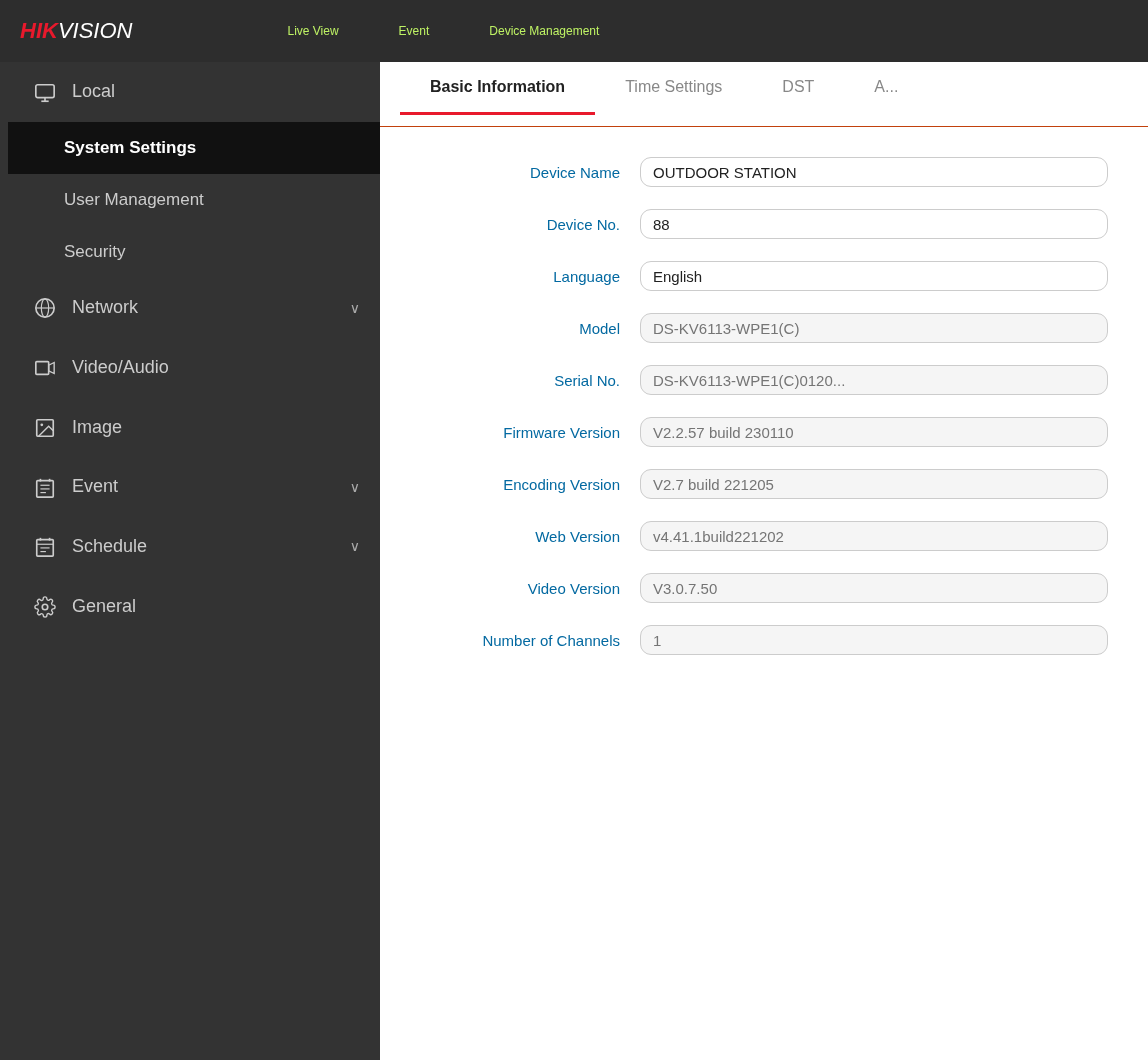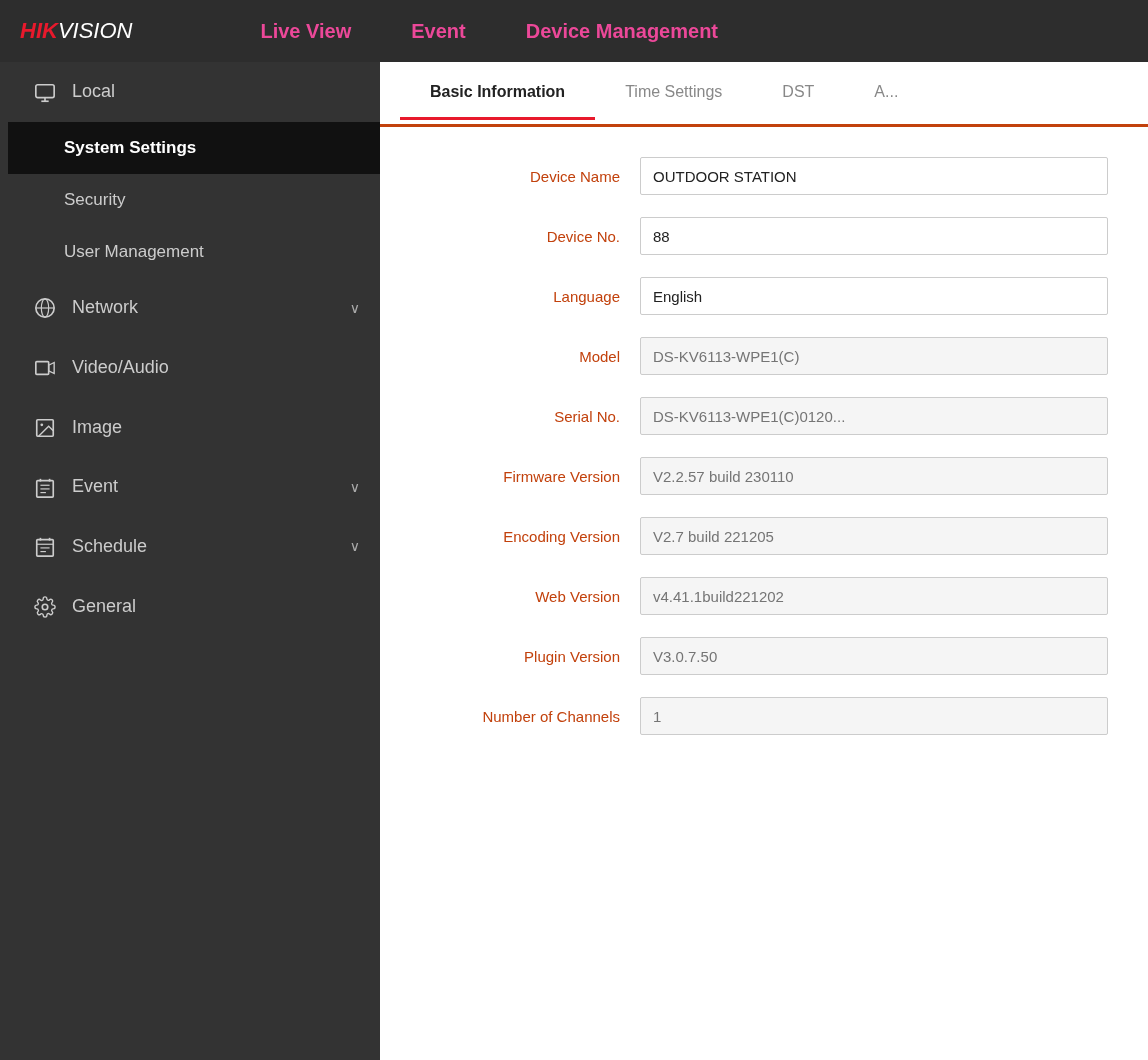--- a/index.html
+++ b/index.html
@@ -10,35 +10,34 @@
       background: #2d2d2d;
       height: 62px;
       display: flex;
       align-items: center;
       padding: 0 20px;
       flex-shrink: 0;
     }
     .logo {
       display: flex;
       align-items: flex-start;
-      margin-right: 28px;
+      margin-right: 55px;
     }
     .logo-hik { color: #e8192c; font-size: 22px; font-weight: bold; font-style: italic; }
     .logo-vision { color: #fff; font-size: 22px; font-weight: normal; font-style: italic; }
     .nav-links {
       display: flex;
       gap: 60px;
       margin-left: 100px;
     }
     .nav-link {
-      color: #ec4899;
-      font-size: 20px;
+      color: #bef264;
+      font-size: 12px;
       cursor: pointer;
       text-decoration: none;
-      font-weight: bold;
     }
 
     
     .main-layout {
       display: flex;
       flex: 1;
       overflow: hidden;
     }
 
     
@@ -82,25 +81,25 @@
       flex: 1;
       background: #fff;
       display: flex;
       flex-direction: column;
       overflow: hidden;
     }
 
     
     .tabs {
       display: flex;
-      border-bottom: 3px solid #c2410c;
+      border-bottom: 1px solid #c2410c;
       padding: 0 20px;
       flex-shrink: 0;
       height: 65px;
-      align-items: center;
+      align-items: flex-start;
     }
     .tab {
       padding: 16px 30px;
       cursor: pointer;
       font-size: 16px;
       color: #888;
       border-bottom: 3px solid transparent;
       margin-bottom: -1px;
     }
     .tab.active {
@@ -118,28 +117,28 @@
     .form-row {
       display: flex;
       align-items: center;
       margin-bottom: 22px;
     }
     .form-label {
       width: 220px;
       text-align: right;
       padding-right: 20px;
       font-size: 15px;
-      color: #c2410c;
+      color: #0369a1;
       flex-shrink: 0;
     }
     .form-input {
       flex: 1;
-      height: 38px;
+      height: 30px;
       border: 1px solid #ccc;
-      border-radius: 2px;
+      border-radius: 11px;
       padding: 0 12px;
       font-size: 15px;
       color: #222;
       background: #fff;
       outline: none;
     }
     .form-input.readonly {
       background: #f5f5f5;
       color: #1d4ed8;
     }
@@ -172,22 +171,22 @@
             <rect x="2" y="3" width="20" height="14" rx="2" fill="none" stroke="#ccc" stroke-width="1.8"></rect>
             <line x1="8" y1="21" x2="16" y2="21" stroke="#ccc" stroke-width="1.8"></line>
             <line x1="12" y1="17" x2="12" y2="21" stroke="#ccc" stroke-width="1.8"></line>
           </svg>
       </span>
       <span class="label">Local</span>
     </div>
 
 
     <div class="sidebar-subitem active">System Settings</div>
+    <div class="sidebar-subitem">User Management</div>
     <div class="sidebar-subitem">Security</div>
-    <div class="sidebar-subitem">User Management</div>
 
     <div class="sidebar-item">
       <span class="icon">
         <svg viewBox="0 0 24 24" xmlns="http://www.w3.org/2000/svg">
             <circle cx="12" cy="12" r="10" fill="none" stroke="#ccc" stroke-width="1.8"></circle>
             <ellipse cx="12" cy="12" rx="4" ry="10" fill="none" stroke="#ccc" stroke-width="1.3"></ellipse>
             <line x1="2" y1="12" x2="22" y2="12" stroke="#ccc" stroke-width="1.3"></line>
           </svg>
       </span>
       <span class="label">Network</span>
@@ -302,21 +301,21 @@
         <div class="form-label">Encoding Version</div>
         <input class="form-input readonly" type="text" readonly="" placeholder="V2.7 build 221205" style="">
       </div>
 
       <div class="form-row">
         <div class="form-label">Web Version</div>
         <input class="form-input readonly" type="text" readonly="" placeholder="v4.41.1build221202" style="">
       </div>
 
       <div class="form-row">
-        <div class="form-label">Plugin Version</div>
+        <div class="form-label">Video Version</div>
         <input class="form-input readonly" type="text" readonly="" placeholder="V3.0.7.50" style="">
       </div>
 
       <div class="form-row">
         <div class="form-label">Number of Channels</div>
         <input class="form-input readonly" type="text" readonly="" placeholder="1" style="">
       </div>
 
 
     </div>

